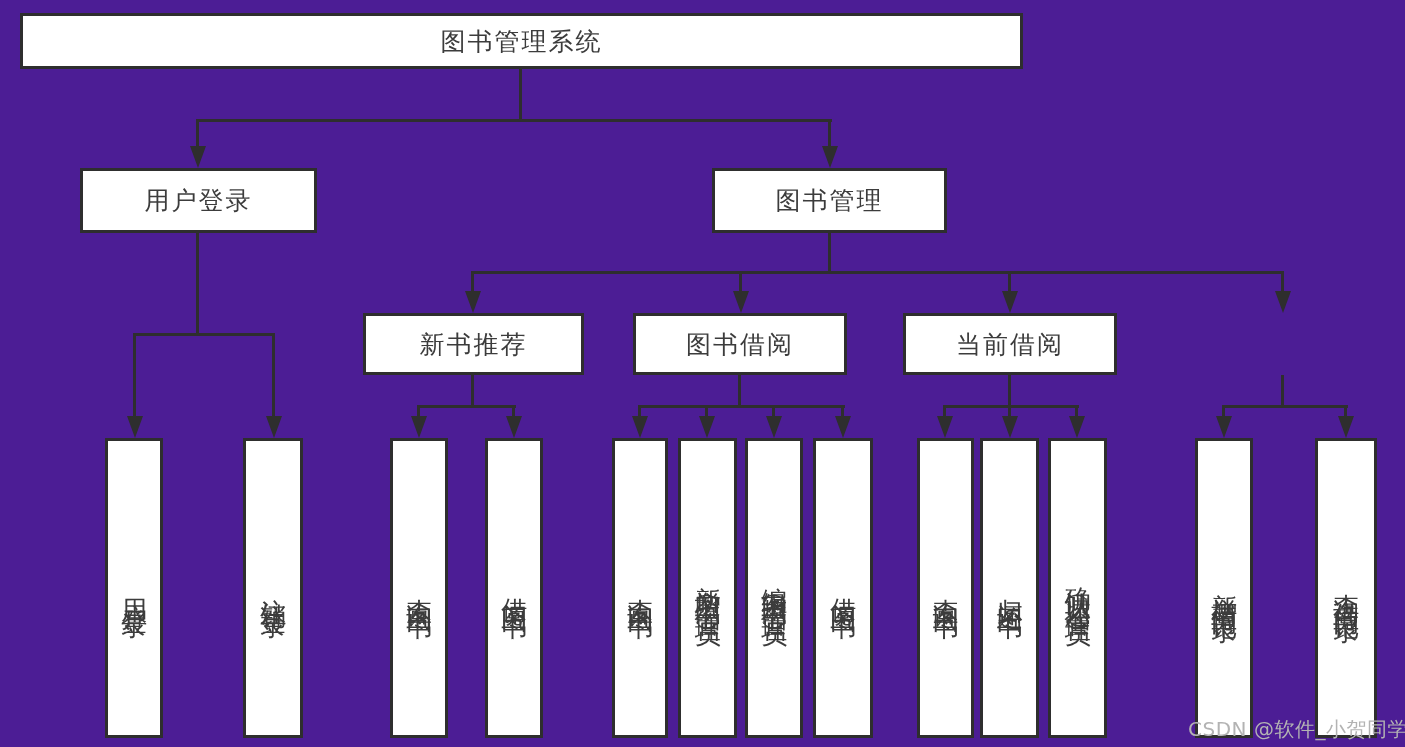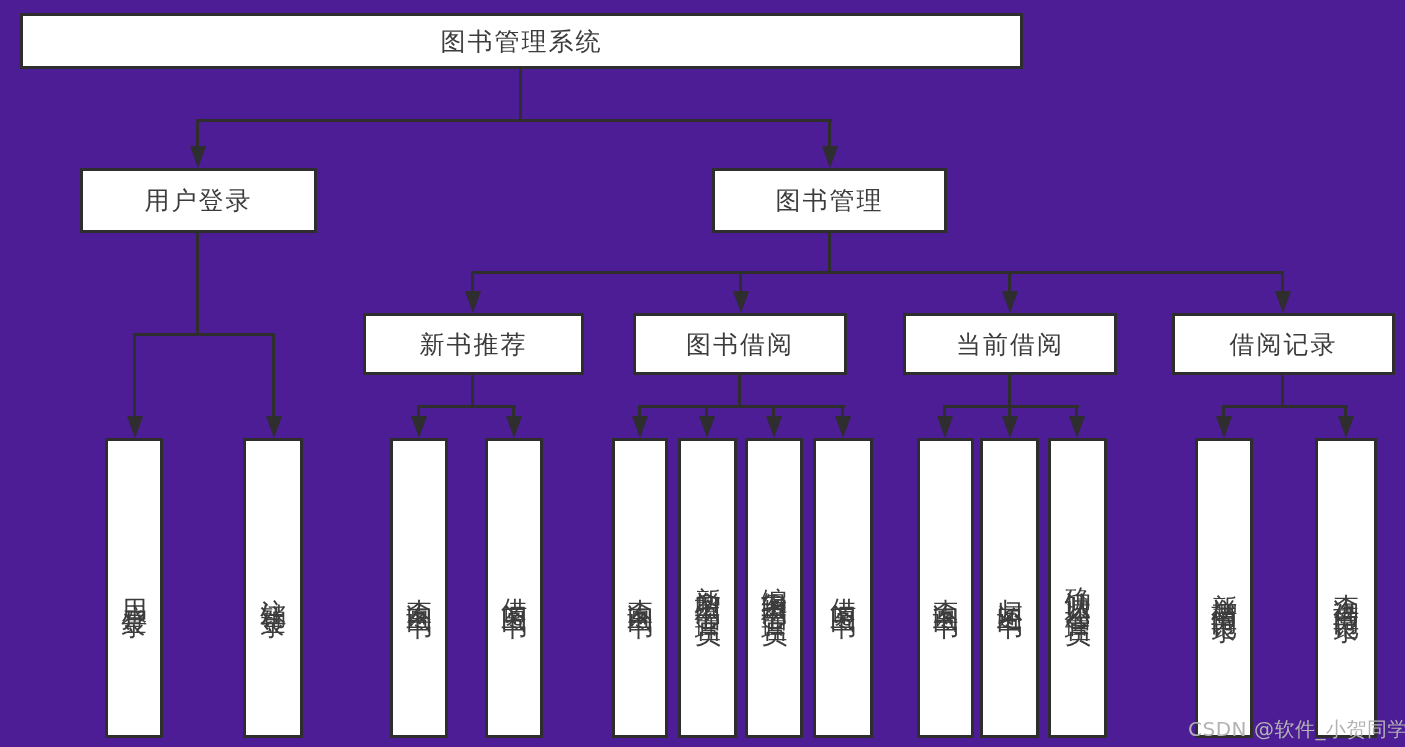--- a/index.html
+++ b/index.html
@@ -39,21 +39,20 @@
   <div class="node" style="left:80px;top:168px;width:237px;height:65px">用户登录</div>
 
   <div class="node" style="left:363px;top:313px;width:221px;height:62px">新书推荐</div>
 
   <div class="node" style="left:712px;top:168px;width:235px;height:65px">图书管理</div>
 
   <div class="node" style="left:903px;top:313px;width:214px;height:62px">当前借阅</div>
 
   <div class="node" style="left:633px;top:313px;width:214px;height:62px">图书借阅</div>
 
-  <div class="node" style="left:1172px;top:313px;width:223px;height:62px">借阅记录</div>
 
   <div class="node leaf" style="left:105px;top:438px;width:58px;height:300px">
     <span class="vtext">用户登录</span>
   </div>
 
   <div class="node leaf" style="left:243px;top:438px;width:60px;height:300px">
     <span class="vtext">注销登录</span>
   </div>
 
   <div class="node leaf" style="left:390px;top:438px;width:58px;height:300px">

